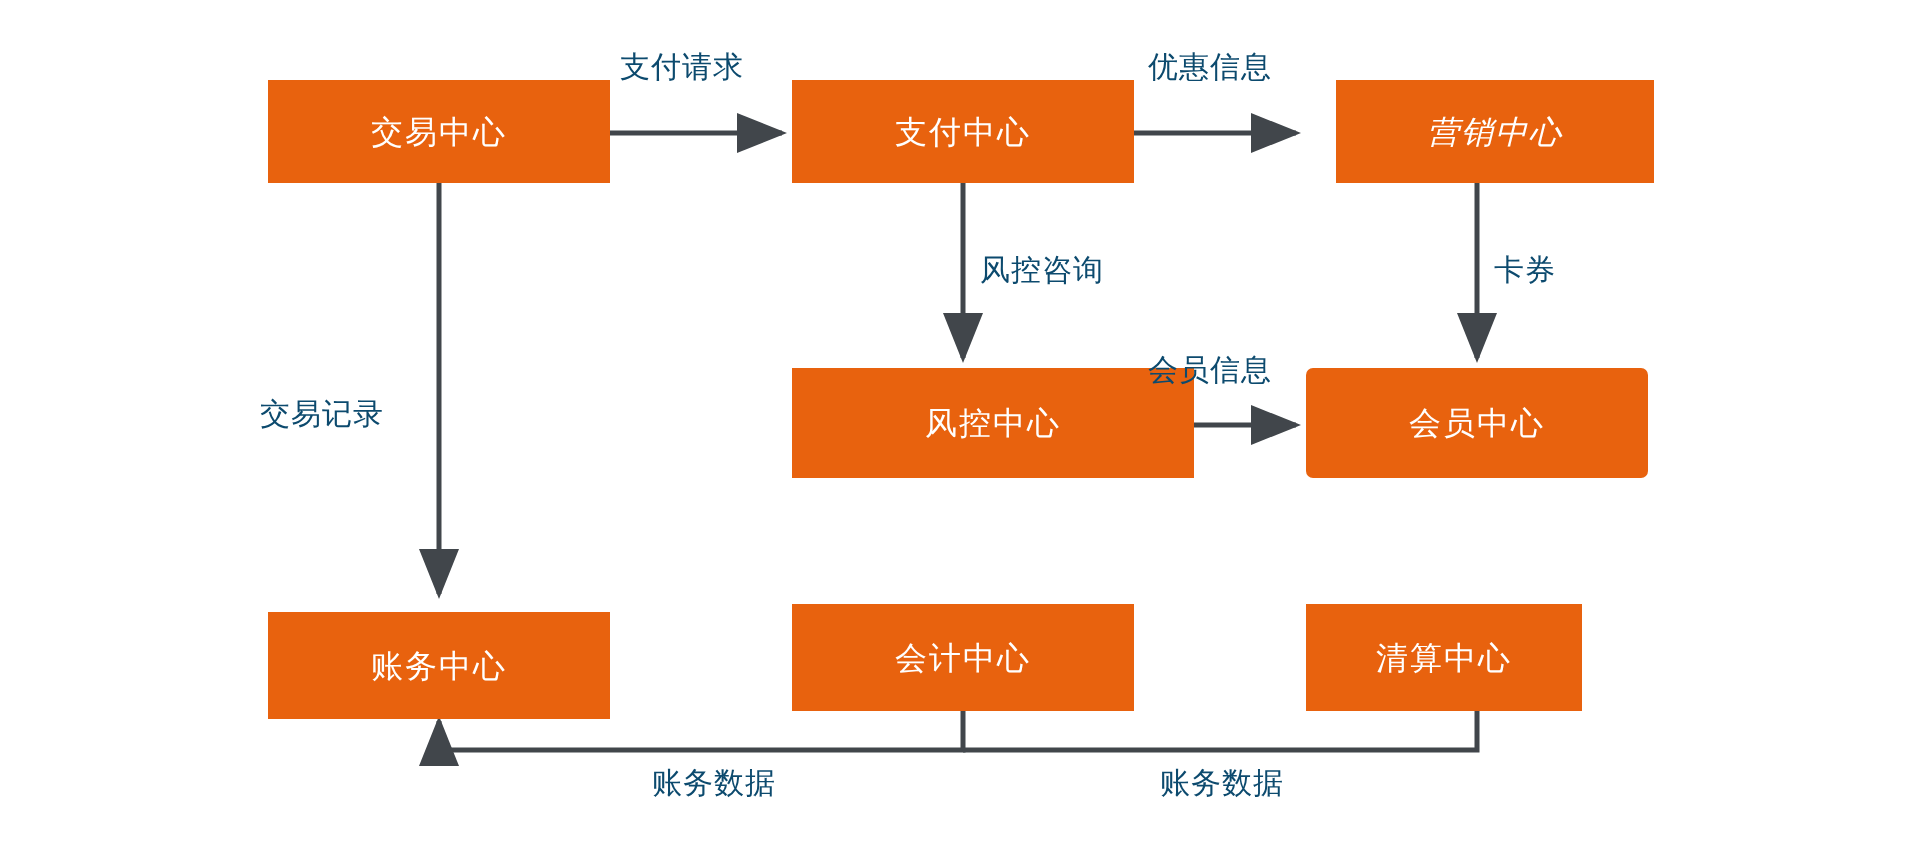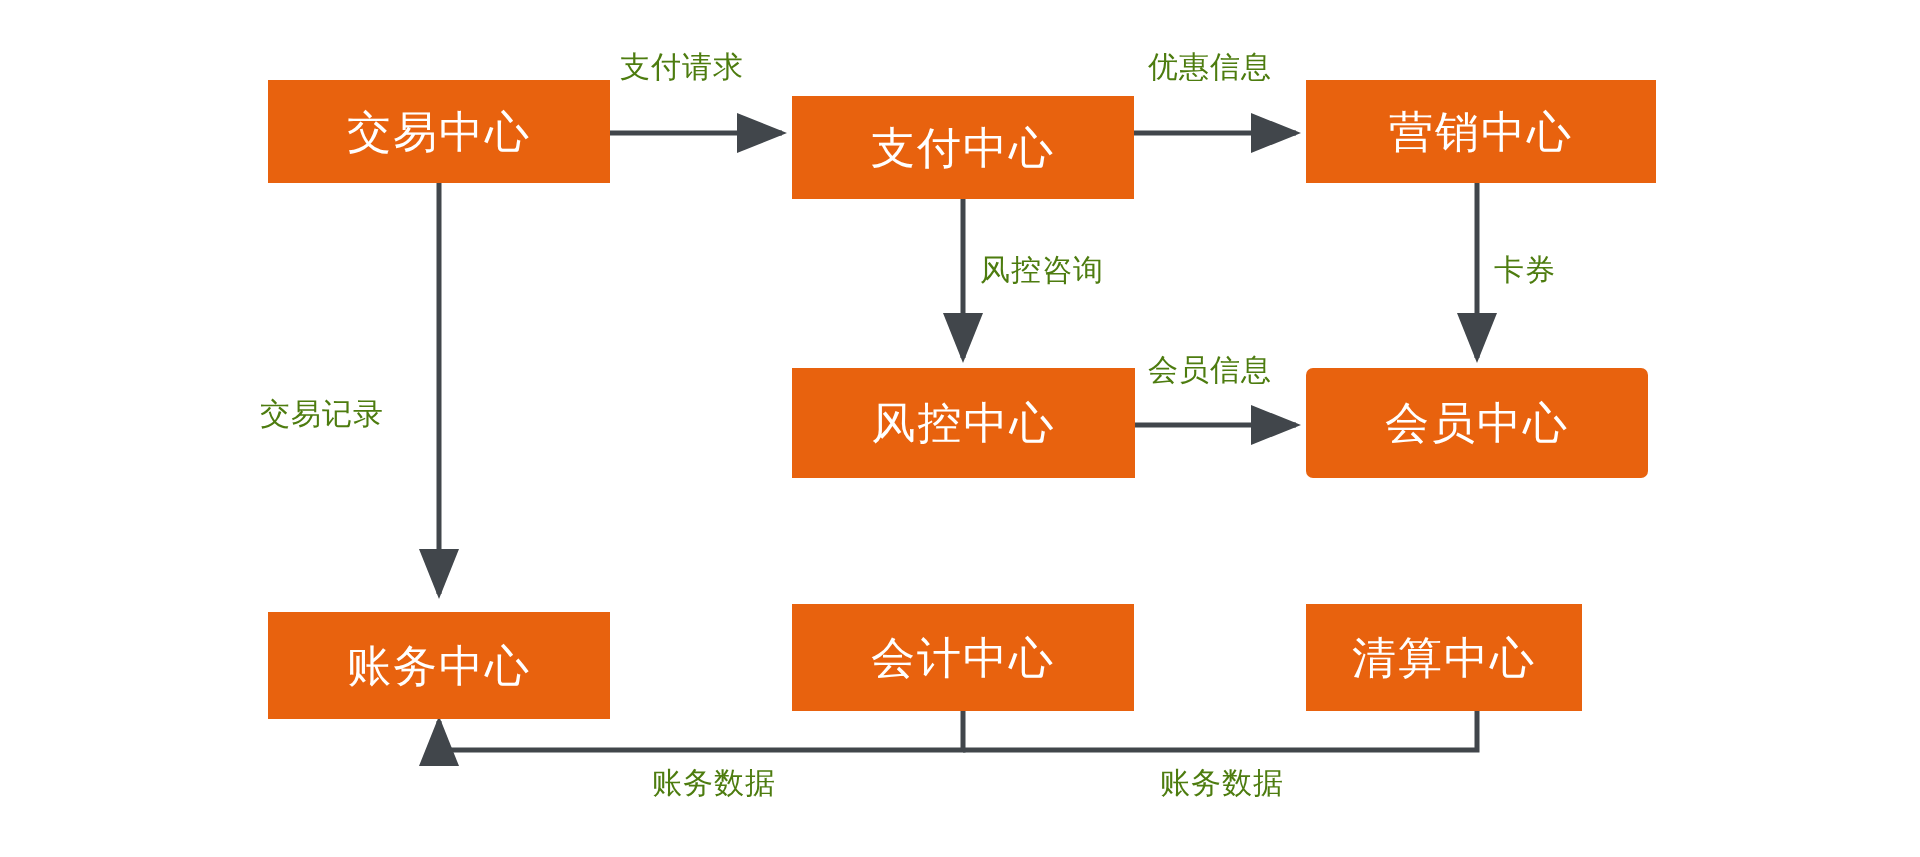--- a/index.html
+++ b/index.html
@@ -30,30 +30,30 @@
   .node-box {
     position: absolute;
     background: #E8620E;
     display: flex;
     align-items: center;
     justify-content: center;
     box-sizing: border-box;
   }
   .node-label {
     color: #ffffff;
-    font-size: 44px;
+    font-size: 32px;
     font-weight: 400;
     letter-spacing: 2px;
     line-height: 1;
     white-space: nowrap;
     font-family: "Liberation Sans", "DejaVu Sans", sans-serif;
   }
   .edge-label {
     position: absolute;
-    color: #4d7c0f;
+    color: #0c4a6e;
     font-size: 30px;
     font-weight: 400;
     letter-spacing: 1px;
     white-space: nowrap;
     line-height: 1;
     font-family: "Liberation Sans", "DejaVu Sans", sans-serif;
   }
 </style>
 </head>
 <body>
@@ -97,29 +97,29 @@
 
     <g>
       <path d="M1477,711 L1477,750 L963,750" stroke="#41464B" stroke-width="5" fill="none" stroke-linejoin="miter"></path>
     </g>
   </svg>
 
   <div class="node-box" style="left:268px; top:80px; width:342px; height:103px;">
     <span class="node-label">交易中心</span>
   </div>
 
-  <div class="node-box" style="left:792px; top:80px; width:342px; height:103px;margin-top:16px;">
+  <div class="node-box" style="left:792px; top:80px; width:342px; height:103px;">
     <span class="node-label">支付中心</span>
   </div>
 
-  <div class="node-box" style="left:1306px; top:80px; width:350px; height:103px;">
+  <div class="node-box" style="left:1336px; top:80px; width:318px; height:103px;font-style:italic;">
     <span class="node-label">营销中心</span>
   </div>
 
-  <div class="node-box" style="left:792px; top:368px; width:343px; height:110px;">
+  <div class="node-box" style="left:792px; top:368px; width:402px; height:110px;">
     <span class="node-label">风控中心</span>
   </div>
 
   <div class="node-box" style="left:1306px; top:368px; width:342px; height:110px;border-radius:7px;">
     <span class="node-label">会员中心</span>
   </div>
 
   <div class="node-box" style="left:268px; top:604px; width:342px; height:107px;margin-top:8px;">
     <span class="node-label">账务中心</span>
   </div>

